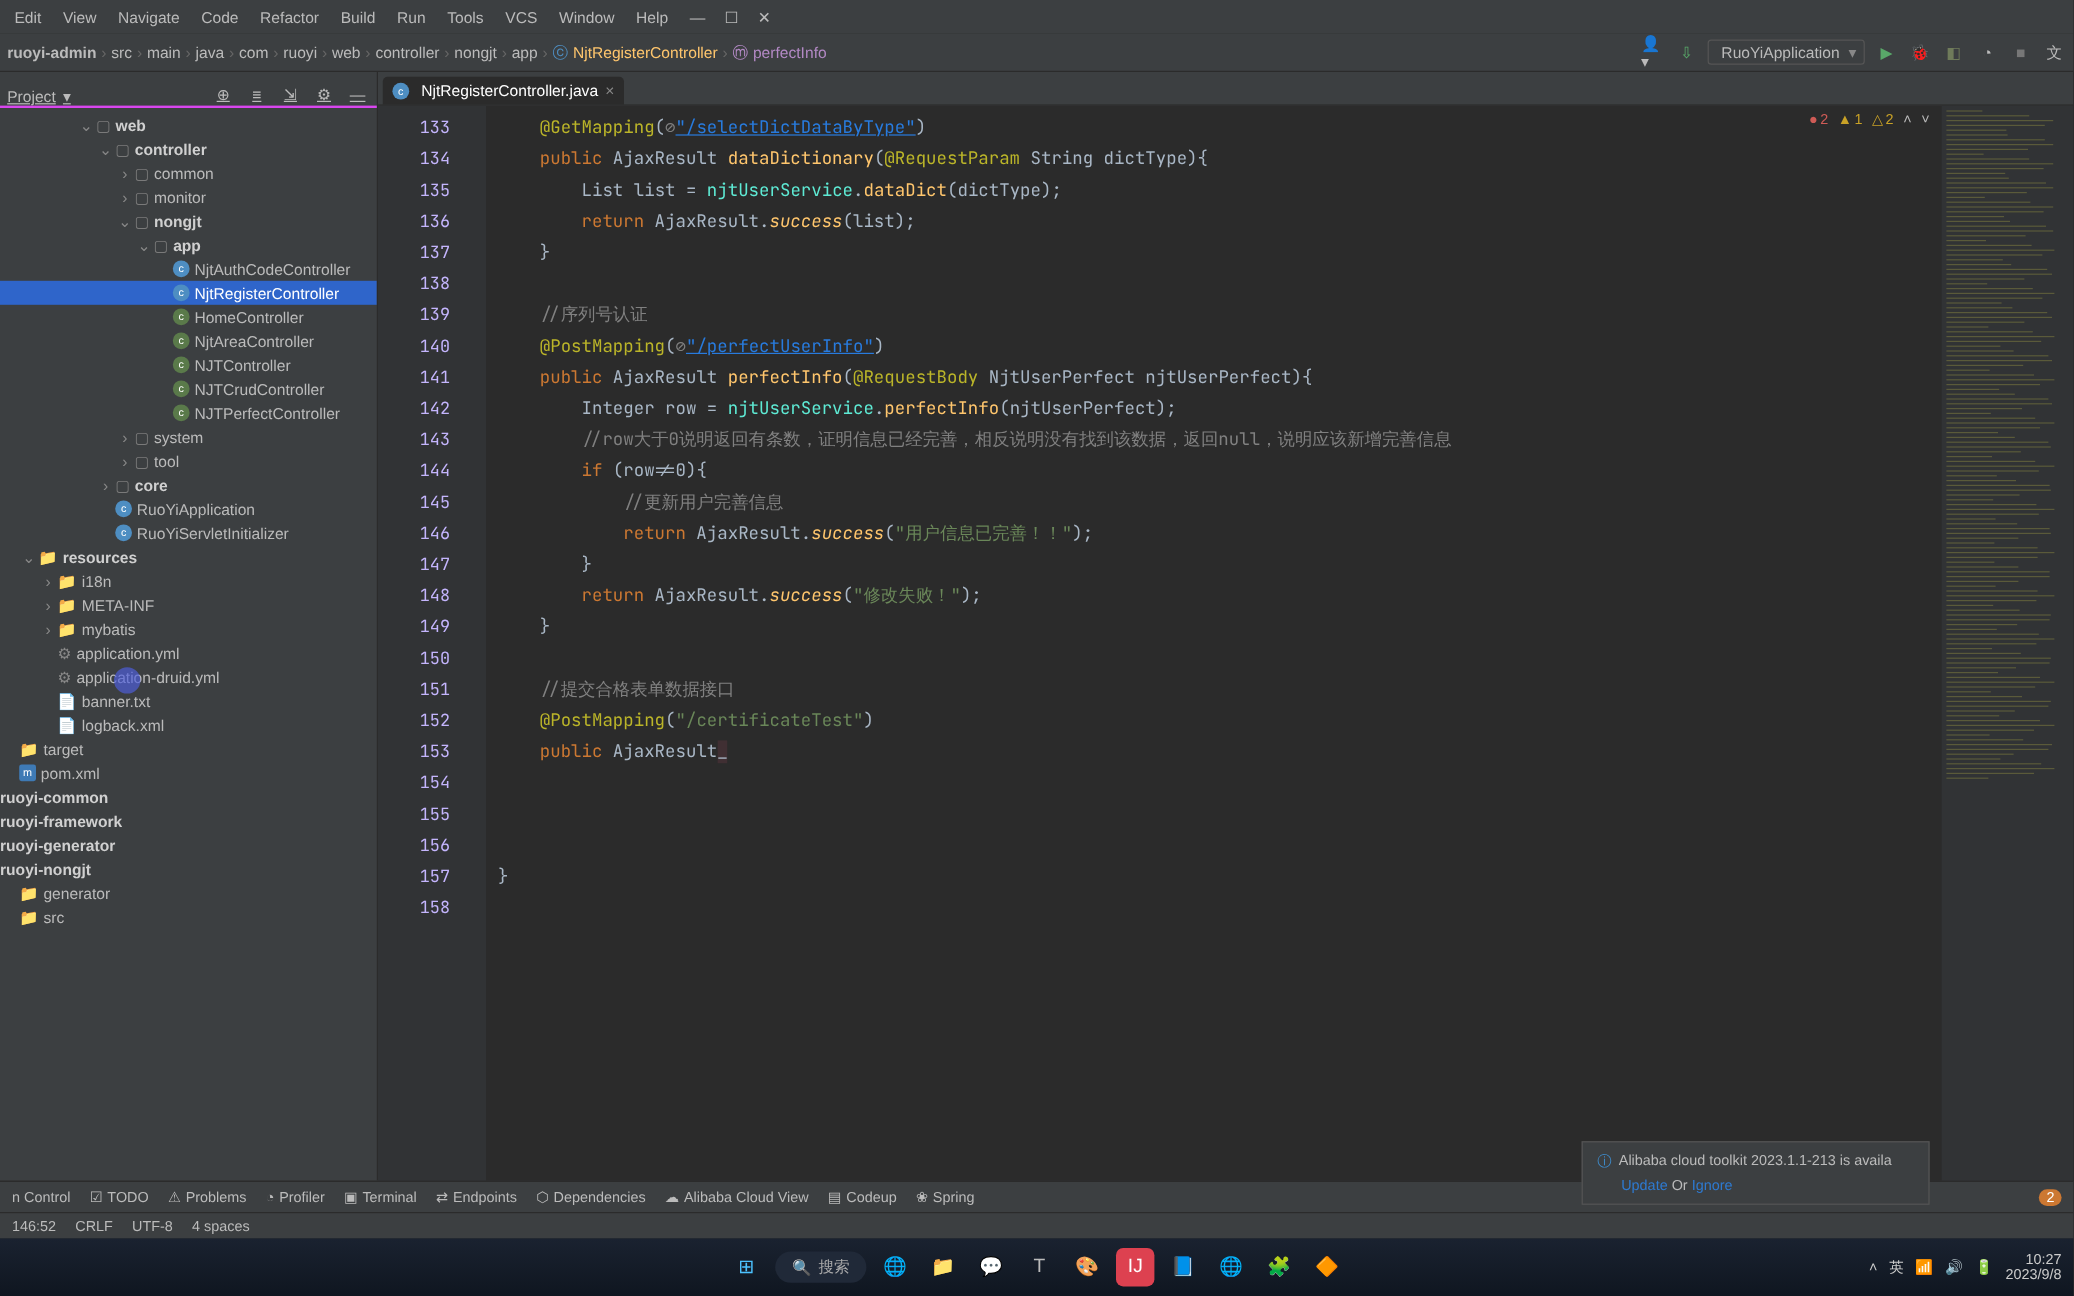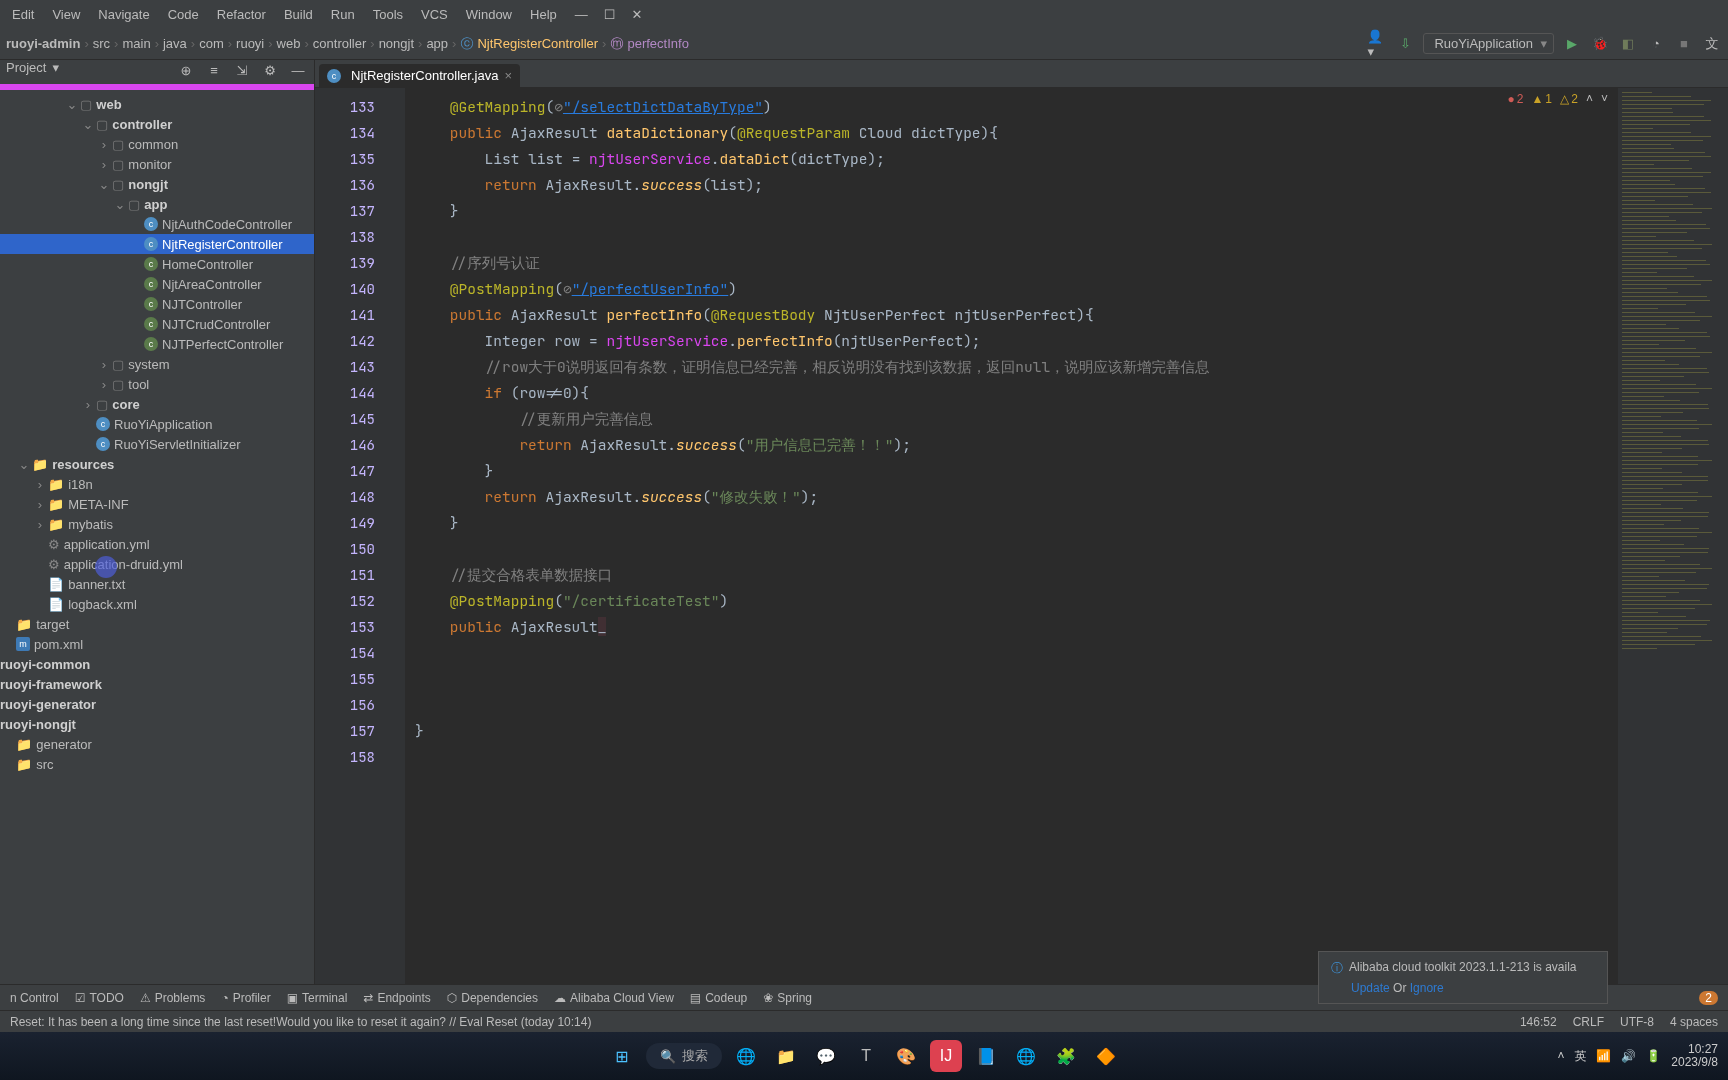--- a/index.html
+++ b/index.html
@@ -48,23 +48,24 @@
   .bug { color: #59a869; }
   .main-area { flex: 1; display: flex; overflow: hidden; }
   .project-pane {
     width: 315px;
     background: #3c3f41;
     display: flex;
     flex-direction: column;
     border-right: 1px solid #2b2b2b;
   }
   .project-pane-header {
-    height: 30px; display: flex; align-items: flex-start; padding: 0 6px;
-    border-bottom: 6px solid #d946ef;
+    height: 30px; display: flex; align-items: flex-end; padding: 0 6px;
+    border-bottom: 2px solid #d946ef;
     justify-content: space-between;
+    text-decoration: underline;
   }
   .pane-title-select { display:flex; align-items:center; gap:6px;}
   .pane-icons { display:flex; gap:8px;}
   .tree { flex:1; overflow: auto; font-size: 13px; padding: 4px 0;}
   .tree-row { display:flex; align-items:center; height: 20px; padding-right: 4px; white-space: nowrap; cursor: pointer;}
   .tree-row.selected { background: #2f65ca; color:#fff;}
   .tree-indent { display:inline-block;}
   .arrow { width:16px; display:inline-flex; justify-content:center; color:#888;}
   .folder-icon { color: #b0a571; margin-right: 4px; }
   .pkg-icon { color:#7a7a7a; margin-right:4px;}
@@ -88,21 +89,21 @@
     padding:6px 10px; color:#a9b7c6; white-space:pre; overflow:hidden; position:relative;
   }
   .kw { color:#cc7832;}
   .ann { color:#bbb529;}
   .str { color:#6a8759;}
   .str-link { color:#287bde; text-decoration: underline;}
   .type { color:#a9b7c6;}
   .method { color:#ffc66d;}
   .static { color:#ffc66d; font-style:italic;}
   .comment { color:#808080;}
-  .field { color:#d946ef;}
+  .field { color:#5eead4;}
   .param { color:#a9b7c6;}
   .minimap { width:110px; background:#313335; position:relative; overflow:hidden;}
   .minimap .mm-line { position:absolute; height:1px; background:#5a5a3a;}
   .editor-status-top { position:absolute; top:4px; right:120px; display:flex; gap:8px; font-size:12px;}
   .badge { display:flex; align-items:center; gap:2px;}
   .badge.err { color:#cf5b56;}
   .badge.warn { color:#c9a227;}
   .bottom-tabs { height:26px; background:#3c3f41; border-top:1px solid #2b2b2b; display:flex; align-items:center; gap:16px; padding:0 10px; font-size:12px;}
   .bottom-tabs .bt { display:flex; align-items:center; gap:4px; cursor:pointer;}
   .statusbar { height:22px; background:#3c3f41; display:flex; align-items:center; padding:0 10px; justify-content:space-between; font-size:12px; border-top:1px solid #2b2b2b;}
@@ -416,21 +417,21 @@
           <div class="ln">151</div>
           <div class="ln">152</div>
           <div class="ln">153</div>
           <div class="ln">154</div>
           <div class="ln">155</div>
           <div class="ln">156</div>
           <div class="ln">157</div>
           <div class="ln">158</div>
         </div>
       <div class="code" id="code">    <span class="ann">@GetMapping</span>(<span class="comment">⊘</span><span class="str-link">"/selectDictDataByType"</span>)
-    <span class="kw">public</span> <span class="type">AjaxResult</span> <span class="method">dataDictionary</span>(<span class="ann">@RequestParam</span> <span class="type">Cloud</span> <span class="param">dictType</span>){
+    <span class="kw">public</span> <span class="type">AjaxResult</span> <span class="method">dataDictionary</span>(<span class="ann">@RequestParam</span> <span class="type">String</span> <span class="param">dictType</span>){
         <span class="type">List<sysdictdata></sysdictdata></span> <span class="param">list</span> = <span class="field">njtUserService</span>.<span class="method">dataDict</span>(<span class="param">dictType</span>);
         <span class="kw">return</span> AjaxResult.<span class="static">success</span>(<span class="param">list</span>);
     }
 
     <span class="comment">//序列号认证</span>
     <span class="ann">@PostMapping</span>(<span class="comment">⊘</span><span class="str-link">"/perfectUserInfo"</span>)
     <span class="kw">public</span> <span class="type">AjaxResult</span> <span class="method">perfectInfo</span>(<span class="ann">@RequestBody</span> <span class="type">NjtUserPerfect</span> <span class="param">njtUserPerfect</span>){
         <span class="type">Integer</span> <span class="param">row</span> = <span class="field">njtUserService</span>.<span class="method">perfectInfo</span>(<span class="param">njtUserPerfect</span>);
         <span class="comment">//row大于0说明返回有条数，证明信息已经完善，相反说明没有找到该数据，返回null，说明应该新增完善信息</span>
         <span class="kw">if</span> <span class="param">(row!=0)</span>{
@@ -621,21 +622,20 @@
   <span class="bt">⇄ <span>Endpoints</span></span>
   <span class="bt">⬡ <span>Dependencies</span></span>
   <span class="bt">☁ <span>Alibaba Cloud View</span></span>
   <span class="bt">▤ <span>Codeup</span></span>
   <span class="bt">❀ <span>Spring</span></span>
   <span style="flex:1"></span>
   <span style="background:#cc7832;color:#fff;border-radius:8px;padding:0 6px">2</span>
 </div>
 
 <div class="statusbar">
-  <span>Reset: It has been a long time since the last reset!Would you like to reset it again? // Eval Reset (today 10:14)</span>
   <span style="display:flex;gap:16px">
     <span>146:52</span>
     <span>CRLF</span>
     <span>UTF-8</span>
     <span>4 spaces</span>
   </span>
 </div>
 
 <div class="taskbar">
   <span class="task-icon" style="color:#4cc2ff">⊞</span>

